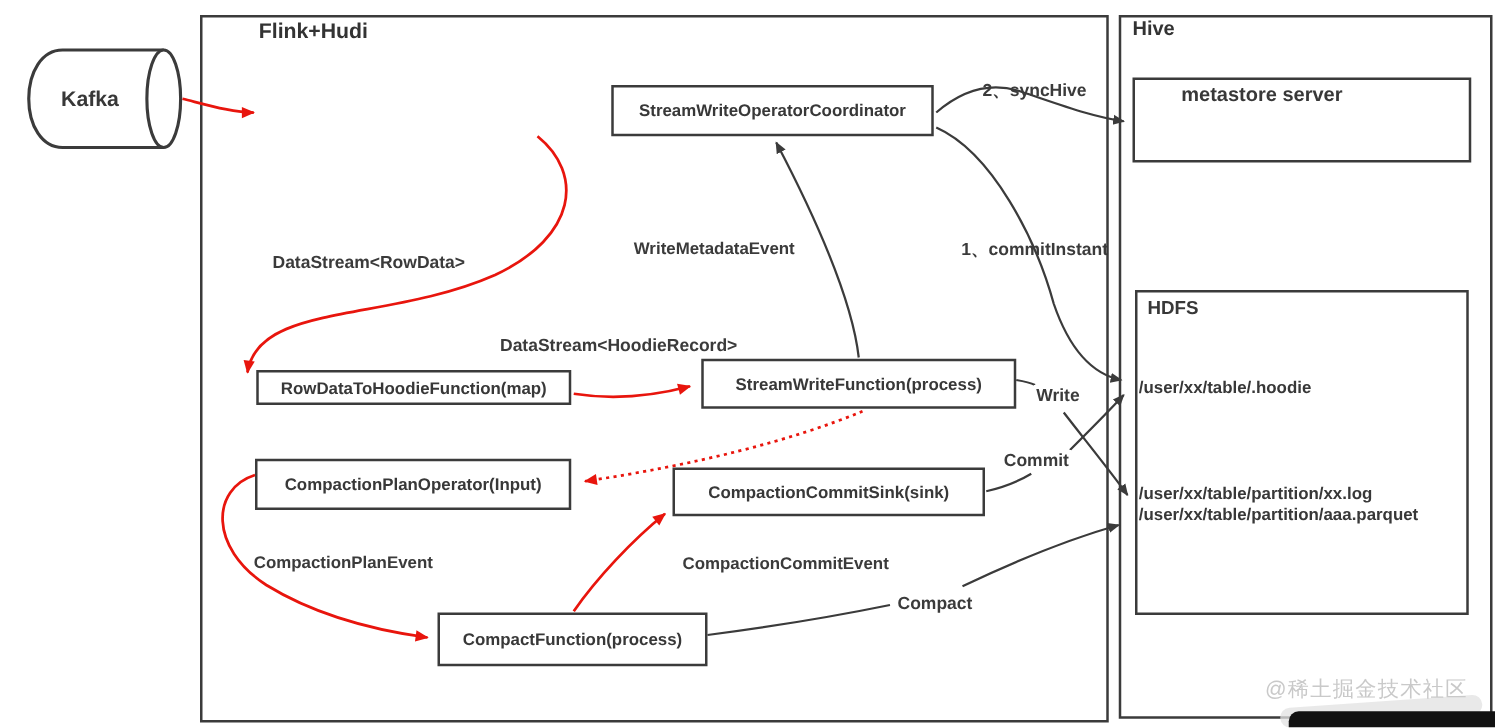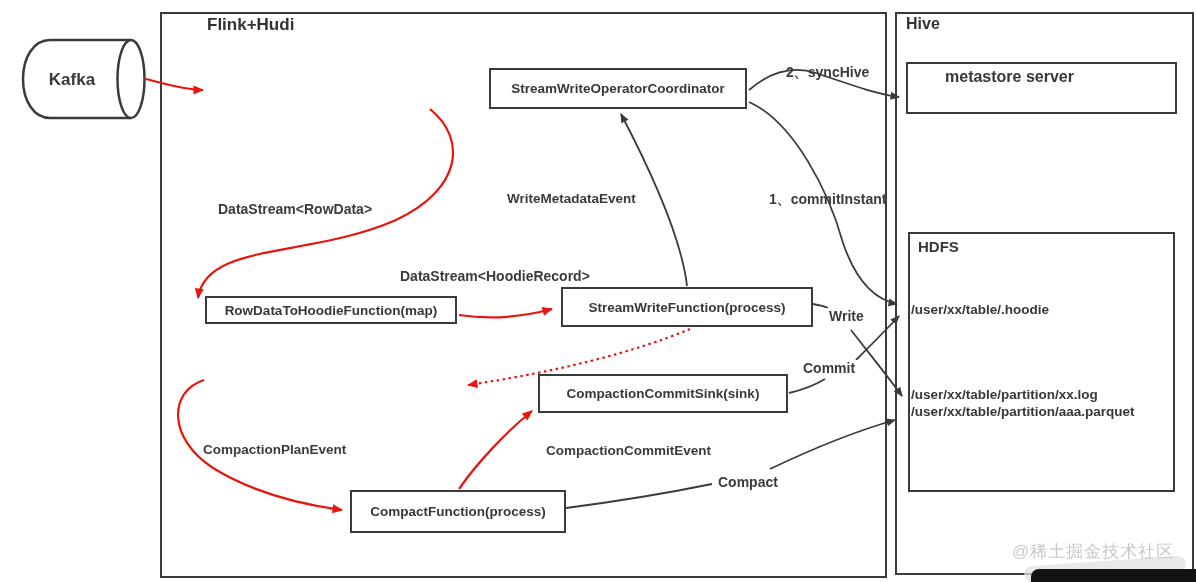--- a/index.html
+++ b/index.html
@@ -33,24 +33,25 @@
   <div class="ctitle" style="left:171px;top:15px;margin-left:36px;">Flink+Hudi</div>
 
   <div class="container" style="left:895px;top:12px;width:299px;height:563px;"></div>
   <div class="ctitle" style="left:906px;top:15px;font-size:16px;">Hive</div>
 
   <div class="kafka-label">Kafka</div>
 
   <div class="node" style="left:489px;top:68px;width:258px;height:41px;">StreamWriteOperatorCoordinator</div>
   <div class="node" style="left:205px;top:296px;width:252px;height:28px;">RowDataToHoodieFunction(map)</div>
   <div class="node" style="left:561px;top:287px;width:252px;height:40px;">StreamWriteFunction(process)</div>
+  <div class="node" style="left:204px;top:367px;width:253px;height:41px;">CompactionPlanOperator(Input)</div>
   <div class="node" style="left:350px;top:490px;width:216px;height:43px;">CompactFunction(process)</div>
   <div class="node" style="left:538px;top:374px;width:250px;height:39px;">CompactionCommitSink(sink)</div>
 
-  <div class="node topleft" style="left:906px;top:62px;width:271px;height:52px;padding-left:37px;">metastore server</div>
+  <div class="node topleft" style="left:906px;top:62px;width:271px;height:68px;padding-left:37px;">metastore server</div>
   <div class="node topleft" style="left:908px;top:232px;width:267px;height:260px;font-size:15px;">HDFS</div>
 
   <div class="pathtext" style="left:911px;top:302px;">/user/xx/table/.hoodie</div>
   <div class="pathtext" style="left:911px;top:387px;">/user/xx/table/partition/xx.log</div>
   <div class="pathtext" style="left:911px;top:404px;">/user/xx/table/partition/aaa.parquet</div>
 
   <div class="elabel" style="left:218px;top:201px;font-size:14px;">DataStream&lt;RowData&gt;</div>
   <div class="elabel" style="left:400px;top:268px;font-size:14px;">DataStream&lt;HoodieRecord&gt;</div>
   <div class="elabel" style="left:507px;top:191px;">WriteMetadataEvent</div>
   <div class="elabel" style="left:786px;top:64px;font-size:14px;">2、syncHive</div>

